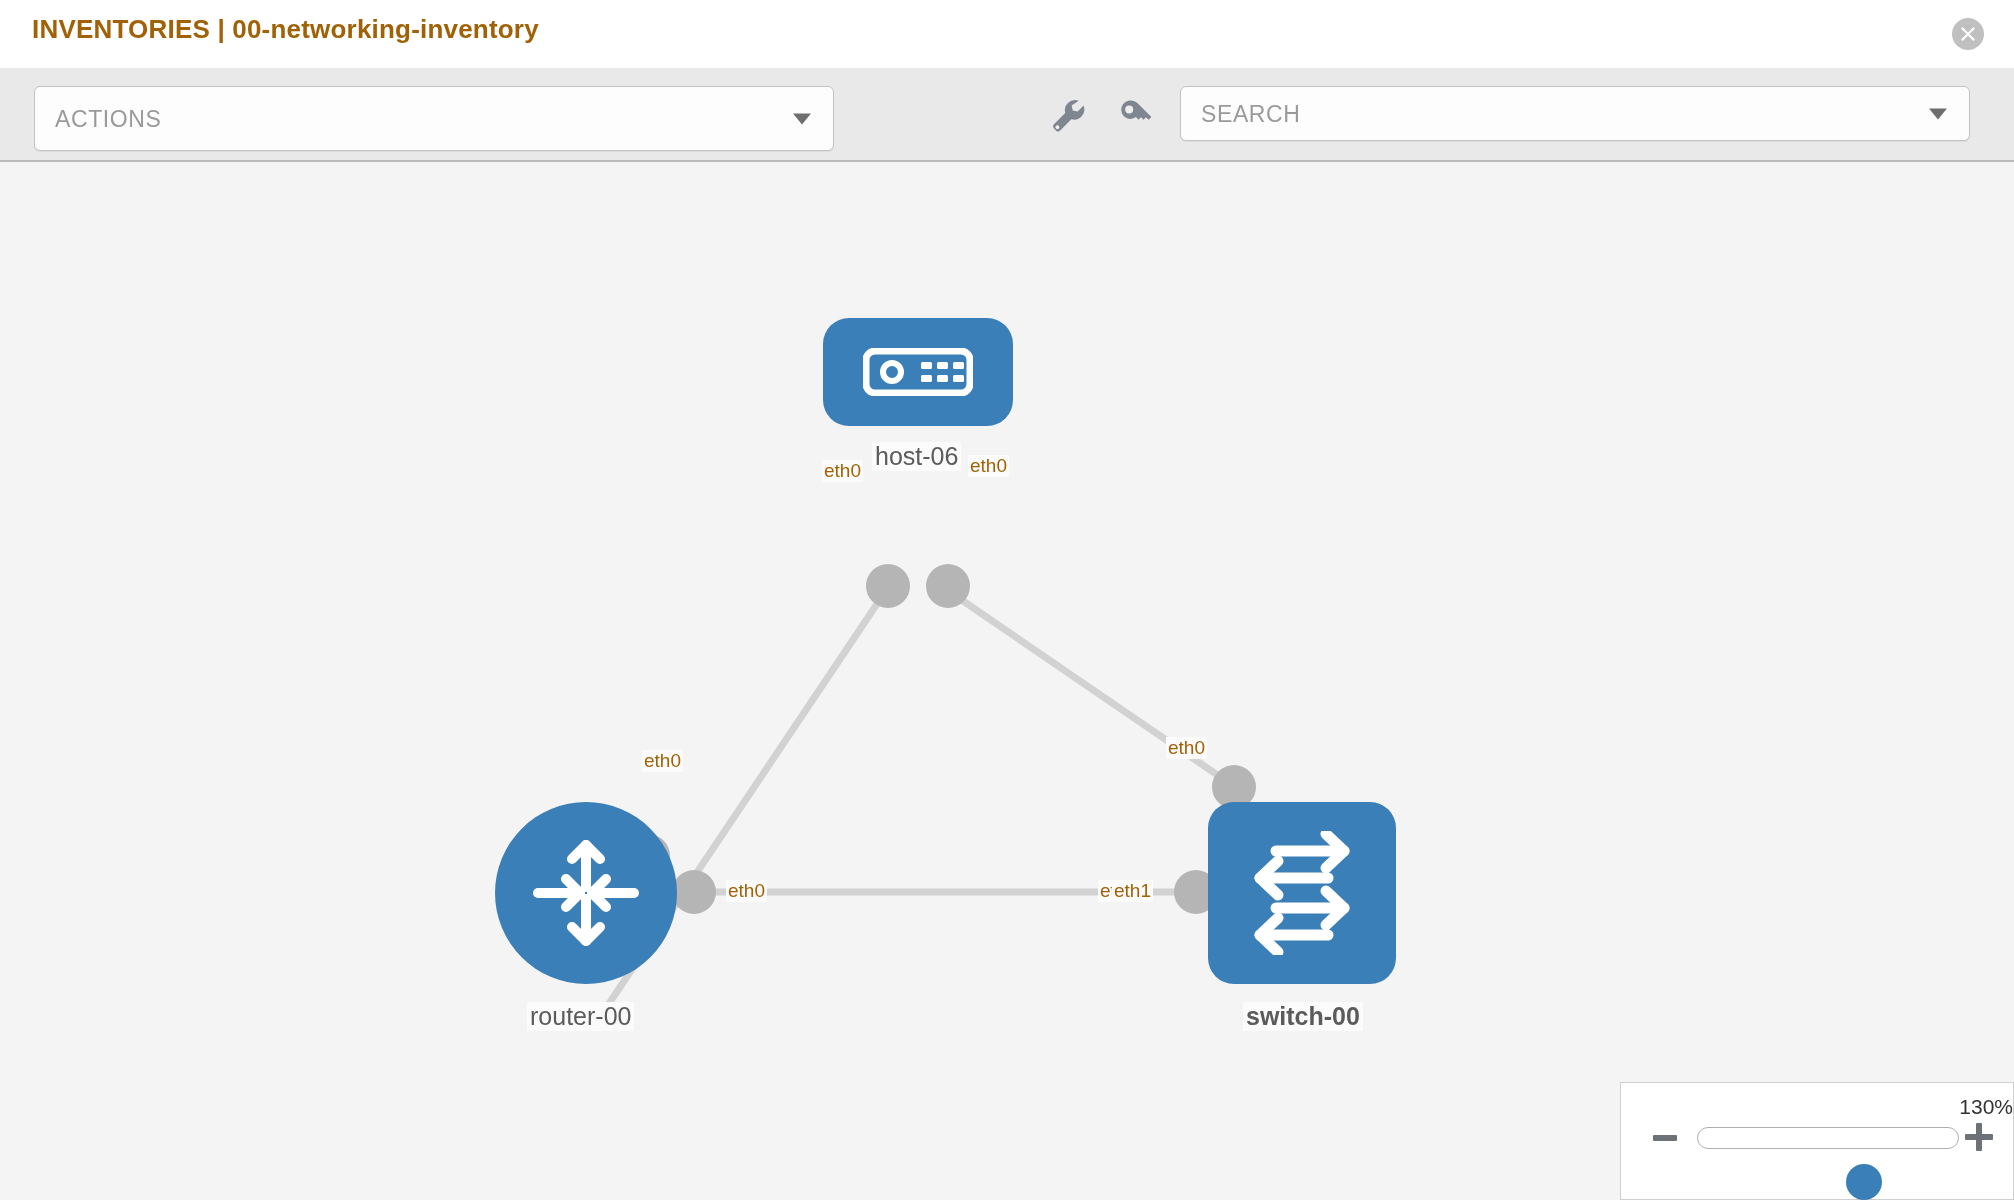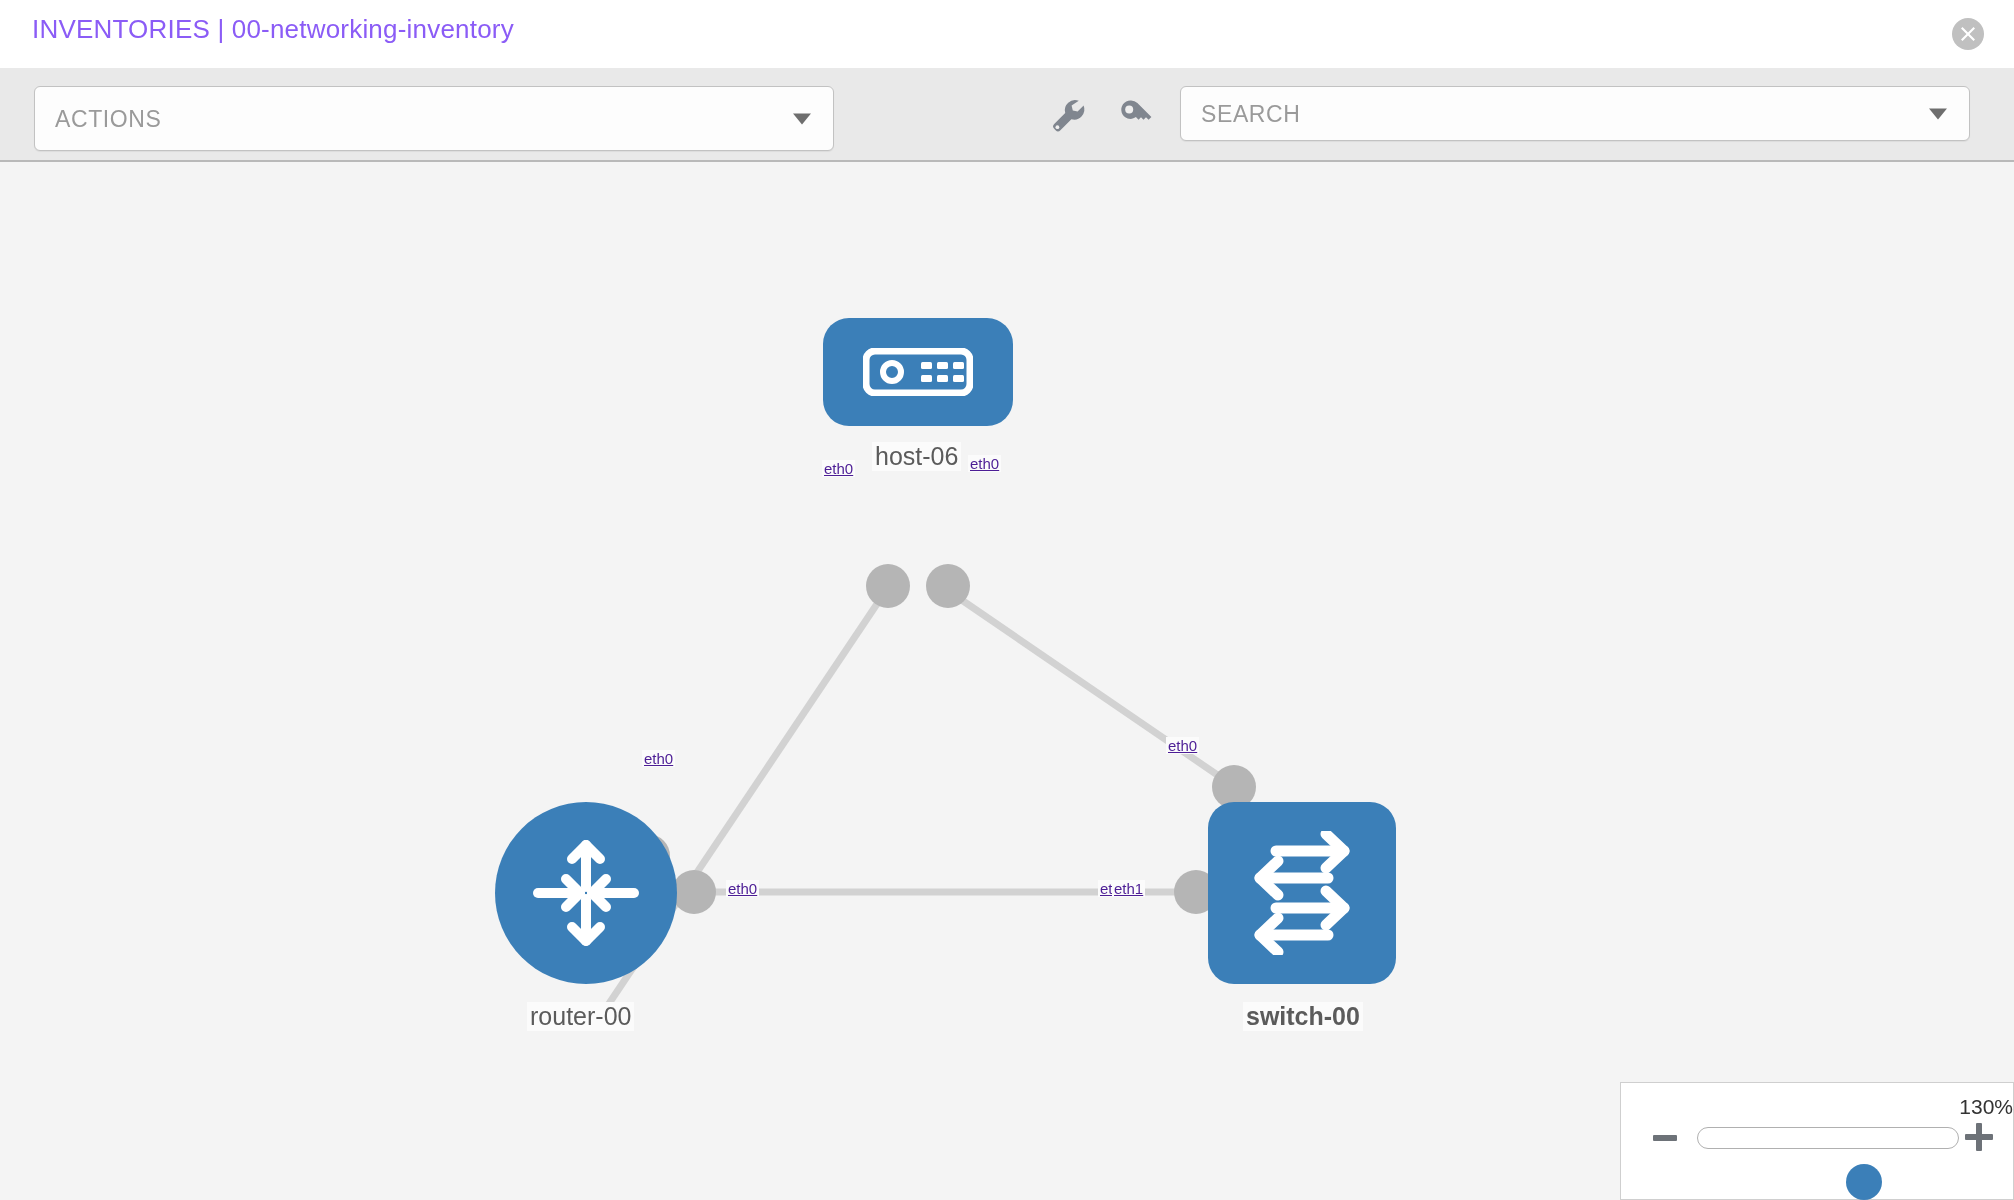--- a/index.html
+++ b/index.html
@@ -11,21 +11,21 @@
   }
   #app { position: relative; width: 2014px; height: 1200px; background: #f4f4f4; }
 
   
   .titlebar {
     position: absolute; left: 0; top: 0; width: 2014px; height: 68px;
     background: #ffffff;
   }
   .title-text {
     position: absolute; left: 32px; top: 14px;
-    font-size: 26px; font-weight: normal; color: #8b5cf6;
+    font-size: 26px; font-weight: bold; color: #a16207;
     letter-spacing: 0.2px; white-space: nowrap;
   }
   .close-btn {
     position: absolute; right: 30px; top: 18px;
     width: 32px; height: 32px; border-radius: 50%;
     background: #c0c0c0; cursor: pointer;
   }
   .close-btn svg { display: block; }
 
   
@@ -71,22 +71,22 @@
     display: flex; align-items: center; justify-content: center;
     cursor: move;
   }
   .node-label {
     position: absolute; white-space: nowrap;
     font-size: 25px; color: #5b5b5b;
     background: #fbfbfb; padding: 0 3px;
   }
   .link-label {
     position: absolute; white-space: nowrap;
-    font-size: 15px; color: #4c1d95;
-    background: #fbfbfb; padding: 0 2px; text-decoration: underline;
+    font-size: 19px; color: #a16207;
+    background: #fbfbfb; padding: 0 2px;
   }
 
   
   .zoom-panel {
     position: absolute; left: 1620px; top: 1082px;
     width: 394px; height: 118px;
     background: #ffffff; border: 1px solid #cfcfcf;
   }
   .zoom-value {
     position: absolute; left: 0; right: 0; top: 12px;

